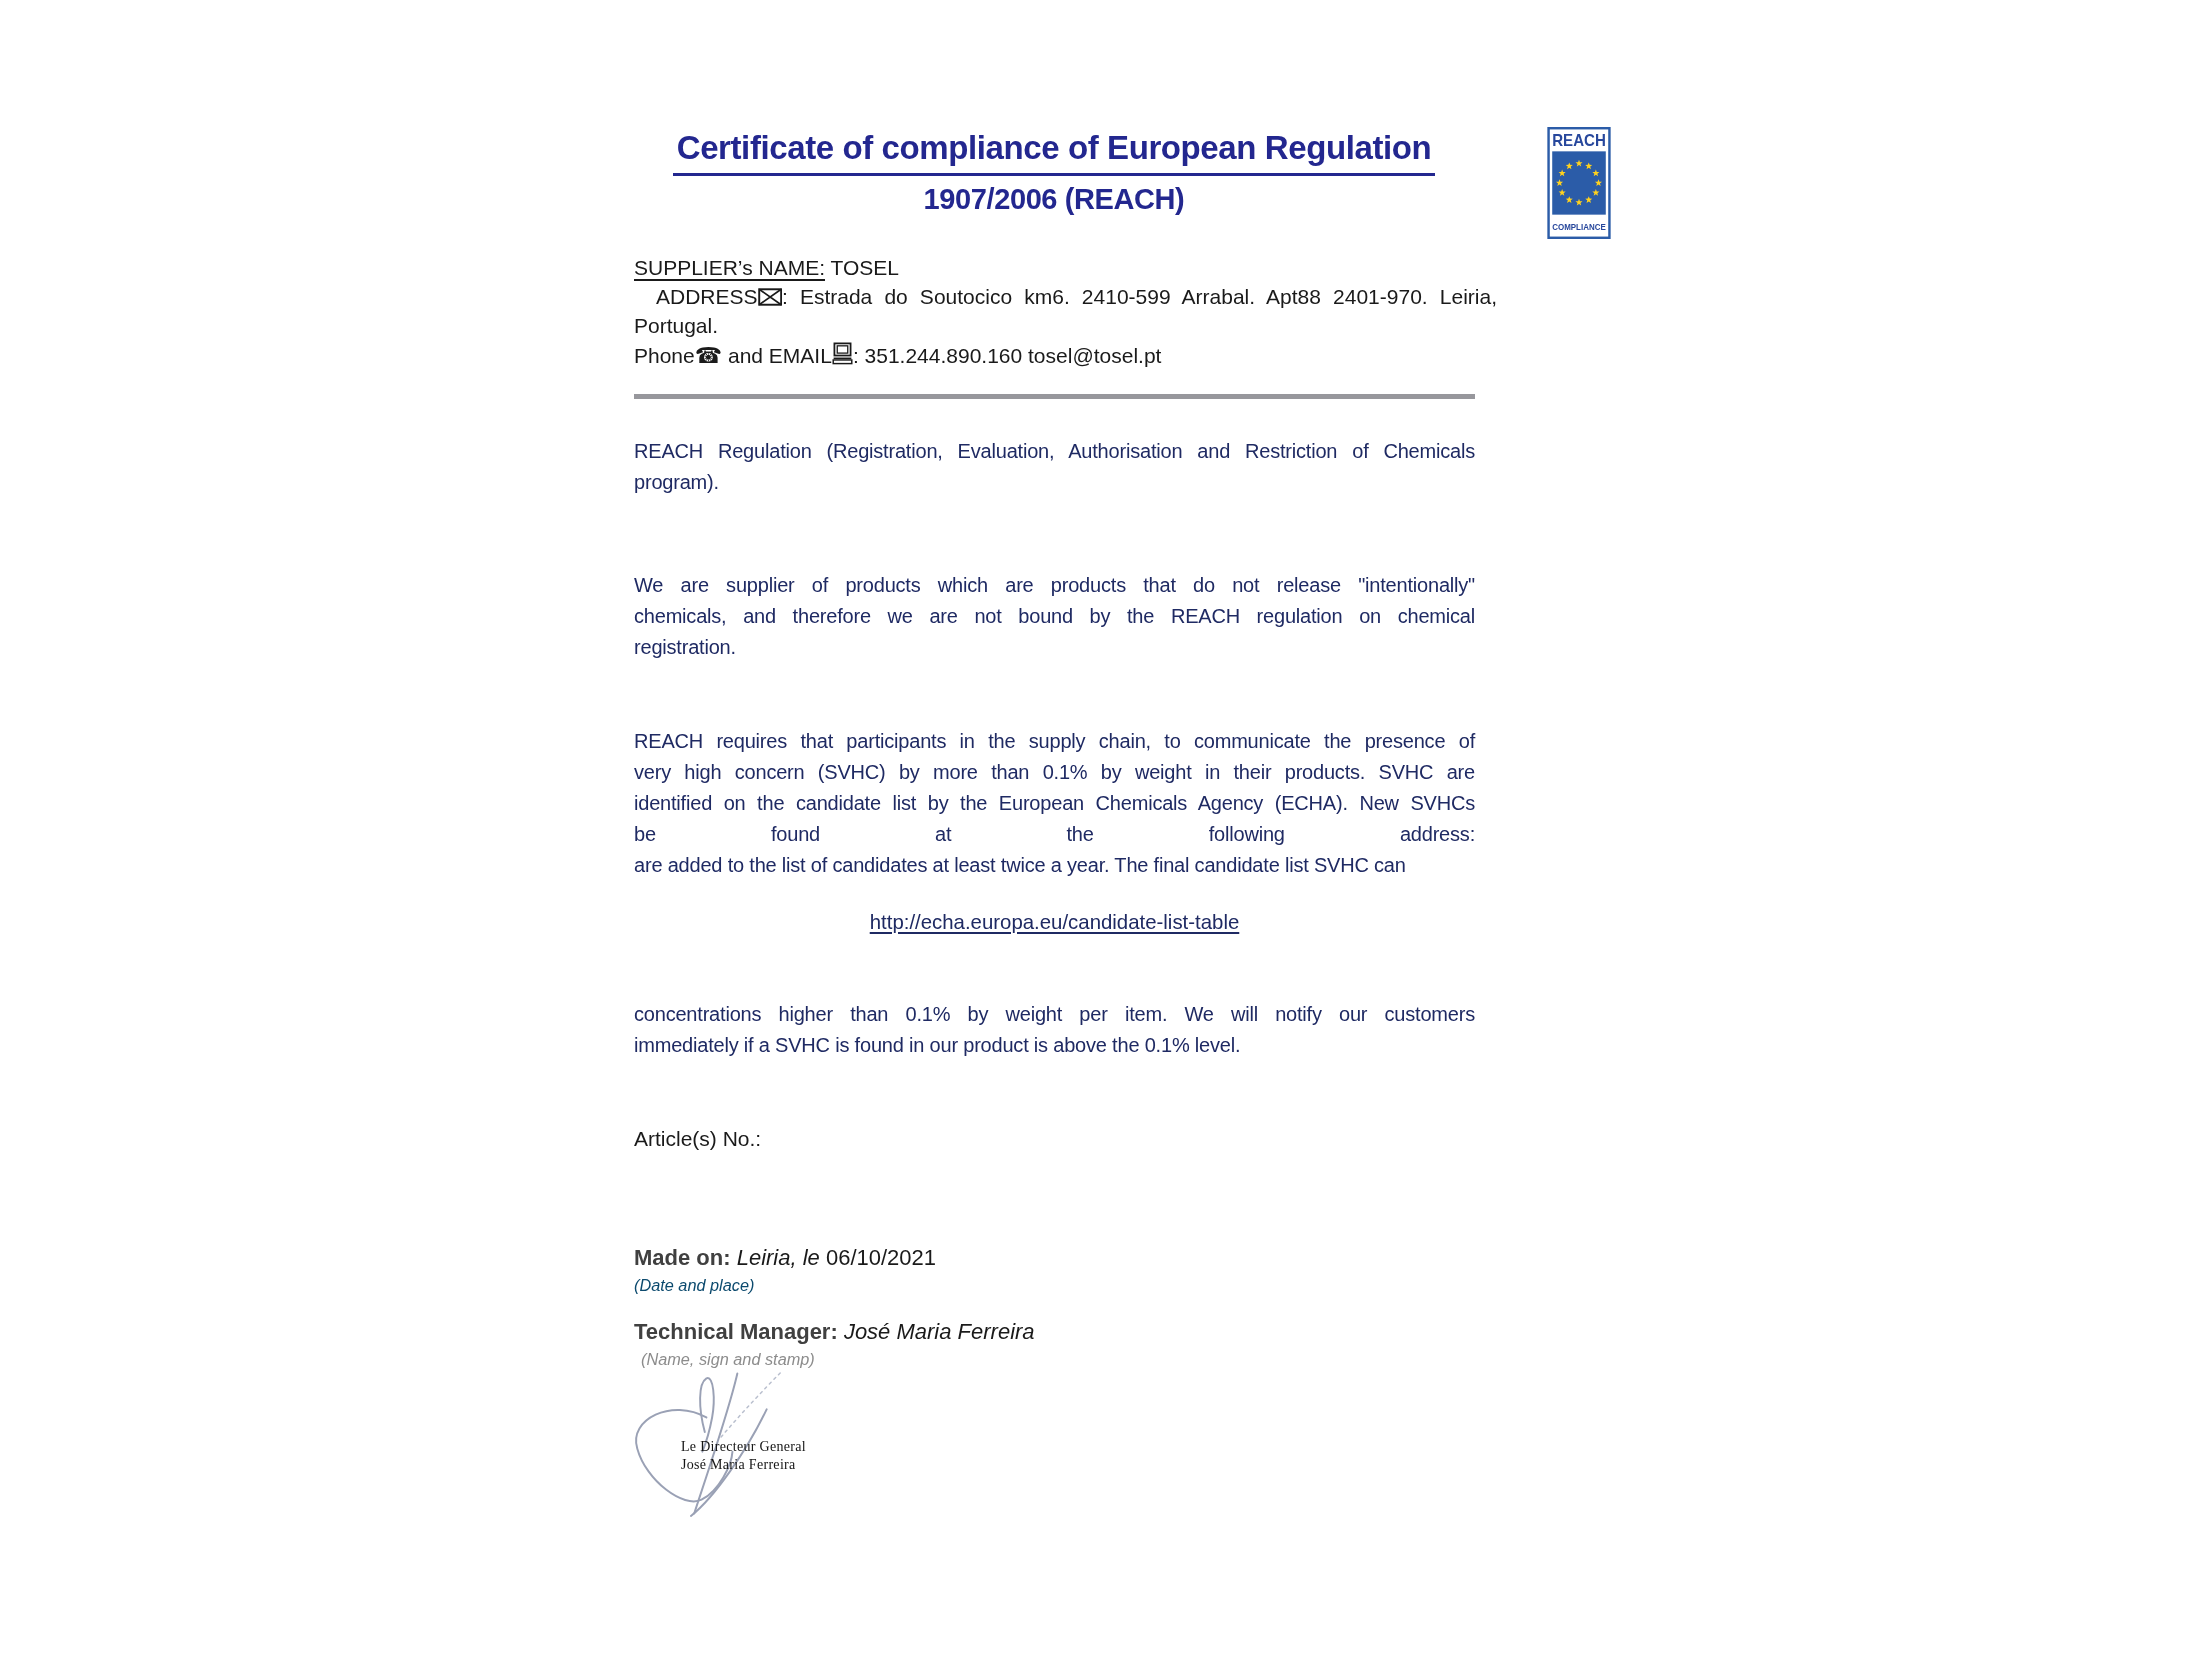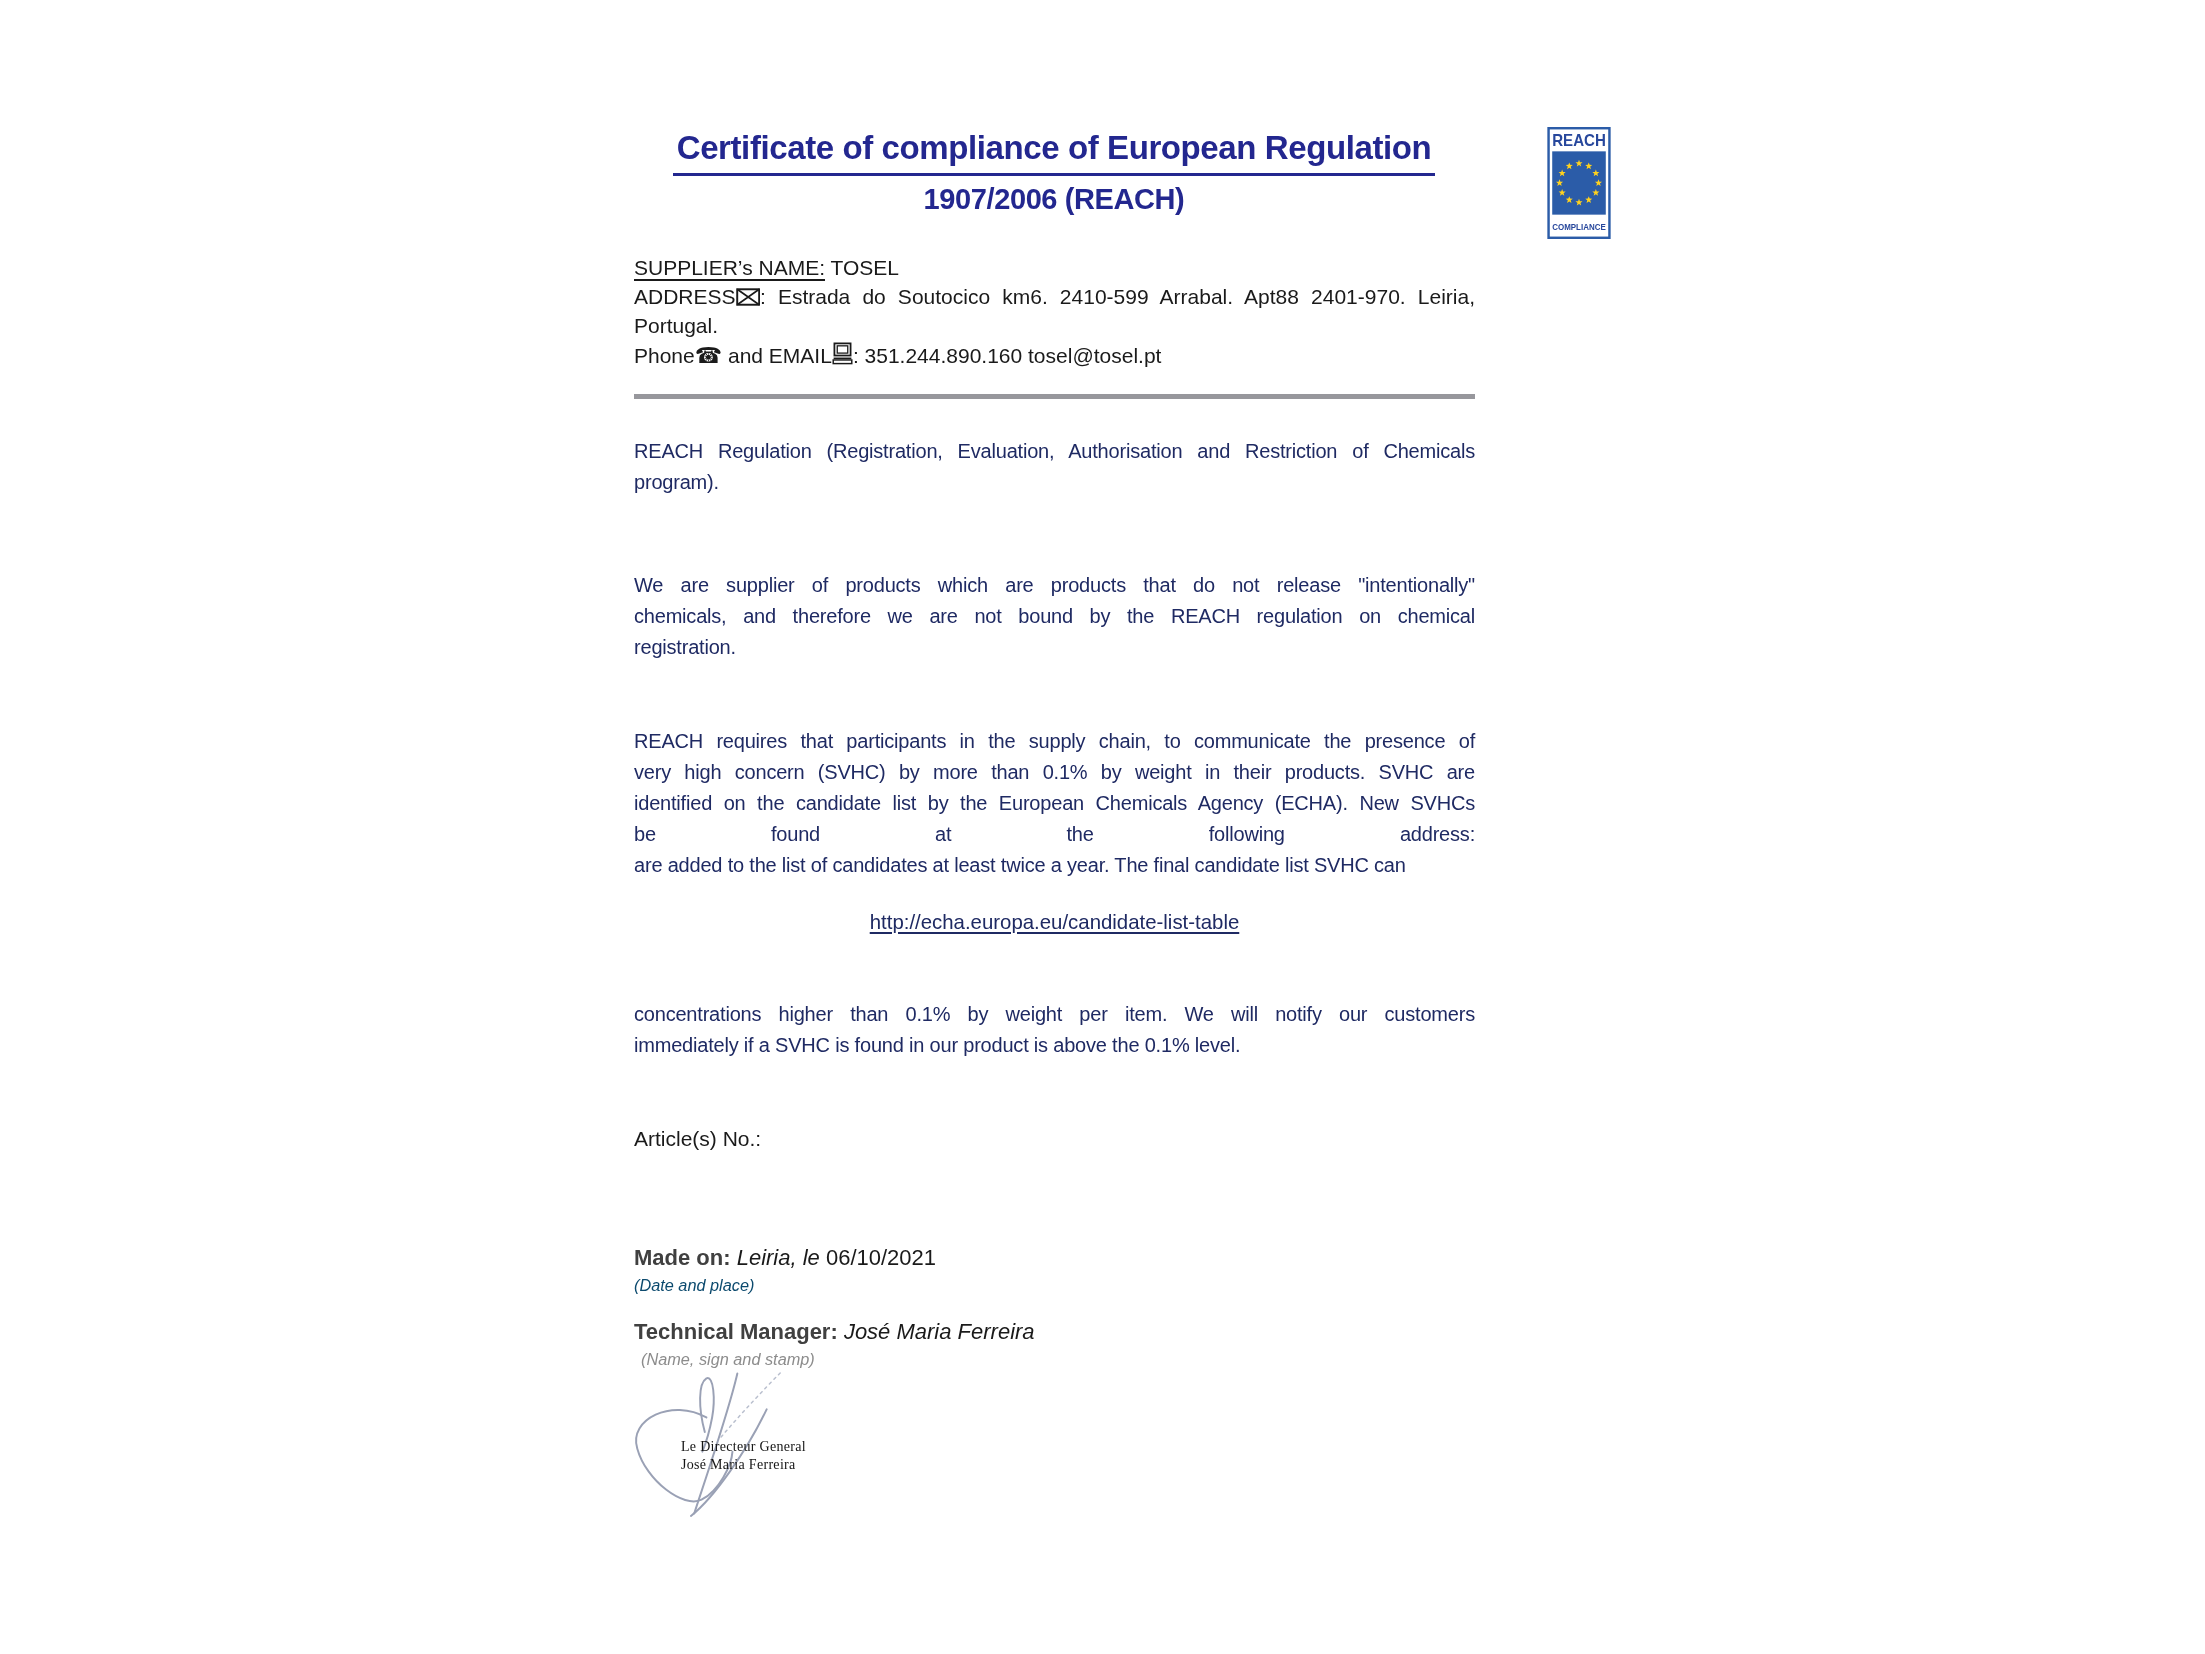--- a/index.html
+++ b/index.html
@@ -15,21 +15,21 @@
   #title-line1 span{display:inline-block;border-bottom:3.3px solid #23278f;padding:0 3.3px 5.7px 3.3px;}
   #title-line2{font-size:29px;margin-top:7.3px;letter-spacing:-0.4px;}
 
   
   #reach-logo{left:1510px;top:127px;width:64px;height:88px;margin-left:37px;}
 
   
   .sup-line{left:634px;width:841px;font-size:21px;line-height:29px;color:#1a1a1a;white-space:nowrap;}
   #sup-line1{top:253px;}
   #sup-name-label{font-weight:normal;text-decoration:underline;text-decoration-thickness:2.4px;text-underline-offset:4.1px;}
-  #sup-line2{top:282px;text-align:justify;text-align-last:justify;}
+  #sup-line2{top:282px;text-align:justify;text-align-last:justify;margin-left:22px;}
   #sup-line3{top:311px;}
   #sup-line4{top:341px;}
   .inline-icon{display:inline-block;vertical-align:-2.4px;}
   .phone-glyph{font-family:"DejaVu Sans",sans-serif;font-size:22px;}
 
   
   #divider{left:634px;top:394px;width:841px;height:4.9px;background:#97979c;}
 
   
   .para{left:634px;width:841px;color:#1f2a63;font-size:20px;letter-spacing:-0.2px;}

